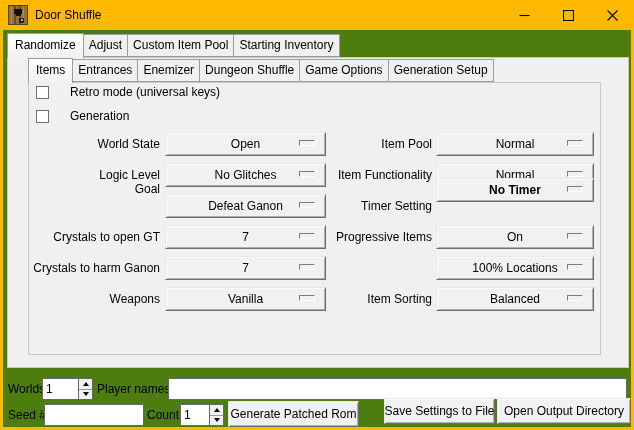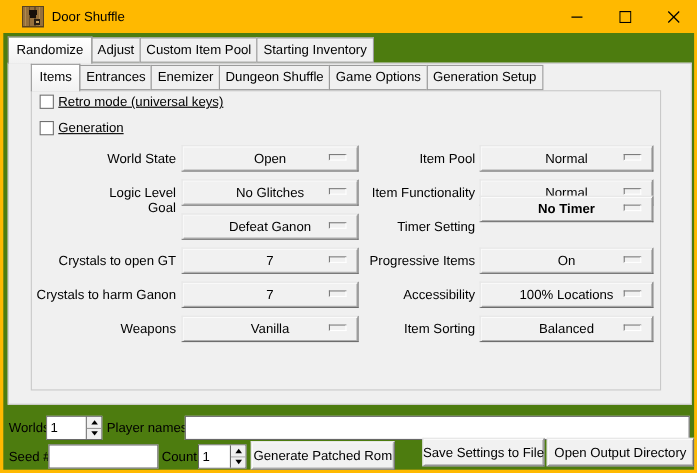--- a/index.html
+++ b/index.html
@@ -2,21 +2,21 @@
 <html><head>
 <meta charset="utf-8">
 <style>
   * { box-sizing: border-box; margin: 0; padding: 0; }
   html,body { width:634px; height:430px; overflow:hidden; }
   body { font-family: "Liberation Sans", sans-serif; font-size: 12px; color:#000; }
 
   .window { position:relative; width:634px; height:430px; background:#ffb900; }
 
   
-  .titlebar { position:absolute; left:0; top:0; right:0; height:30px; display:flex; align-items:center;padding-left:12px; }
+  .titlebar { position:absolute; left:0; top:0; right:0; height:30px; display:flex; align-items:center; }
   .app-icon { width:20px; height:20px; margin-left:8px; }
   .title-text { margin-left:7px; font-size:12px; }
   .caption-btns { margin-left:auto; display:flex; height:30px; }
   .cap-btn { width:44px; height:30px; display:flex; align-items:center; justify-content:center; }
 
   
   .client { position:absolute; left:3px; top:30px; right:3px; bottom:3px; background:#4d7c0f; }
 
   
   .tabrow { position:absolute; display:flex; align-items:flex-end; z-index:2; }
@@ -27,21 +27,21 @@
   .tab.active { height:25px; line-height:23px; background:linear-gradient(#ffffff,#f1f1f1);
                 border-bottom:none; z-index:3; margin-bottom:-1px; padding:0 7px; }
 
   .pane { position:absolute; background:#f0f0f0; border:1px solid #c9c9c9; z-index:1; }
   .pane-main { left:4px; top:27px; width:622px; height:311px; }
   .pane-sub  { left:25px; top:52px; width:573px; height:273px; }
 
   
   .cb-row { position:absolute; left:33px; height:16px; display:flex; align-items:center; }
   .cb-box { width:13px; height:13px; background:#fff; border:1px solid #6f6f6f; }
-  .cb-label { margin-left:4px;text-decoration:underline; }
+  .cb-label { margin-left:21px; }
 
   
   .setting-label { position:absolute; height:24px; line-height:24px; text-align:right; white-space:nowrap; }
   .dd { position:absolute; height:24px; background:#f1f1f1;
         border:1px solid; border-color:#e7e7e7 #6d6d6d #6d6d6d #e7e7e7;
         box-shadow: inset 1px 1px 0 #fbfbfb, inset -1px -1px 0 #aeaeae;
         display:flex; align-items:center; justify-content:center; cursor:default; }
   .dd .ind { position:absolute; right:10px; top:50%; margin-top:-4px; width:16px; height:6px;
              background:#f1f1f1; border:1px solid; border-color:#7c7c7c #ffffff #ffffff #7c7c7c; }
 
@@ -184,21 +184,20 @@
         <span>No Timer</span>
         <span class="ind"></span>
       </div>
 
     <div class="setting-label" style="left:295px; top:195px; width:134px; z-index:2;">Progressive Items</div>
     <div class="dd" style="left:433px; top:195px; width:158px; z-index:2;">
         <span>On</span>
         <span class="ind"></span>
       </div>
 
-    <div class="setting-label" style="left:295px; top:226px; width:134px; z-index:2;">Accessibility</div>
     <div class="dd" style="left:433px; top:226px; width:158px; z-index:2;">
         <span>100% Locations</span>
         <span class="ind"></span>
       </div>
 
     <div class="setting-label" style="left:295px; top:257px; width:134px; z-index:2;">Item Sorting</div>
     <div class="dd" style="left:433px; top:257px; width:158px; z-index:2;">
         <span>Balanced</span>
         <span class="ind"></span>
       </div>

